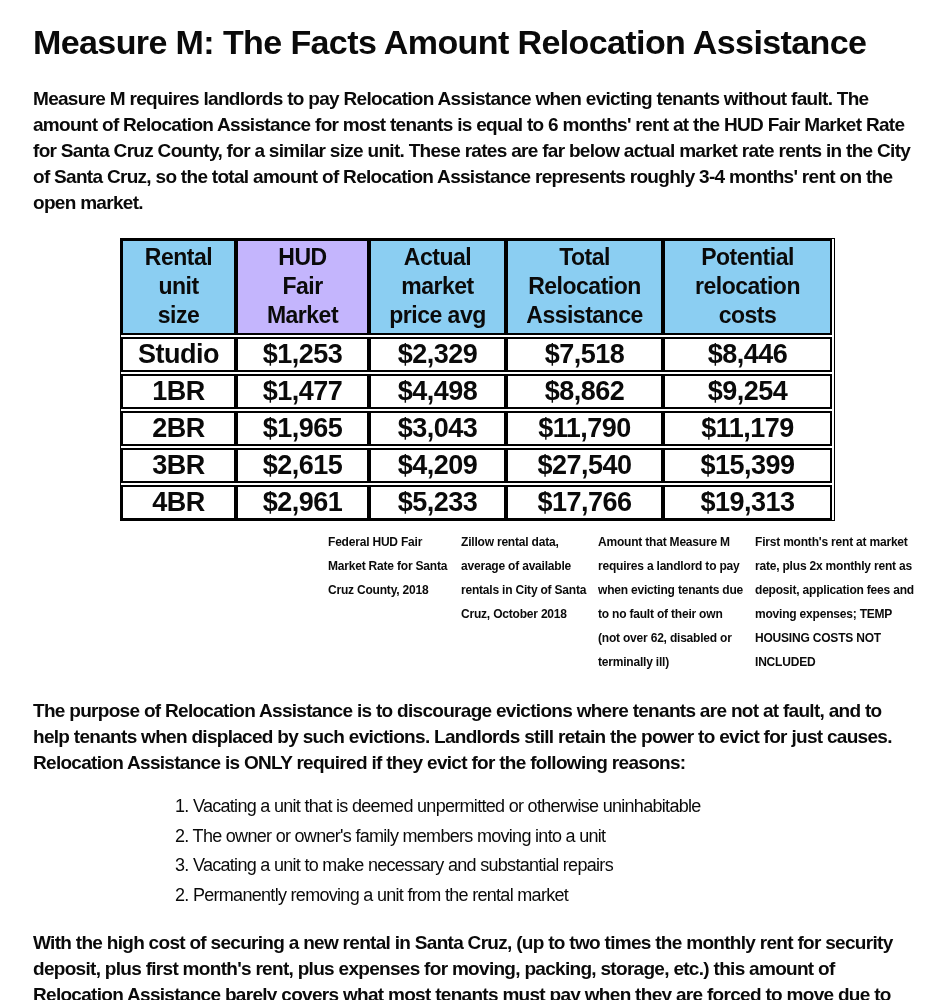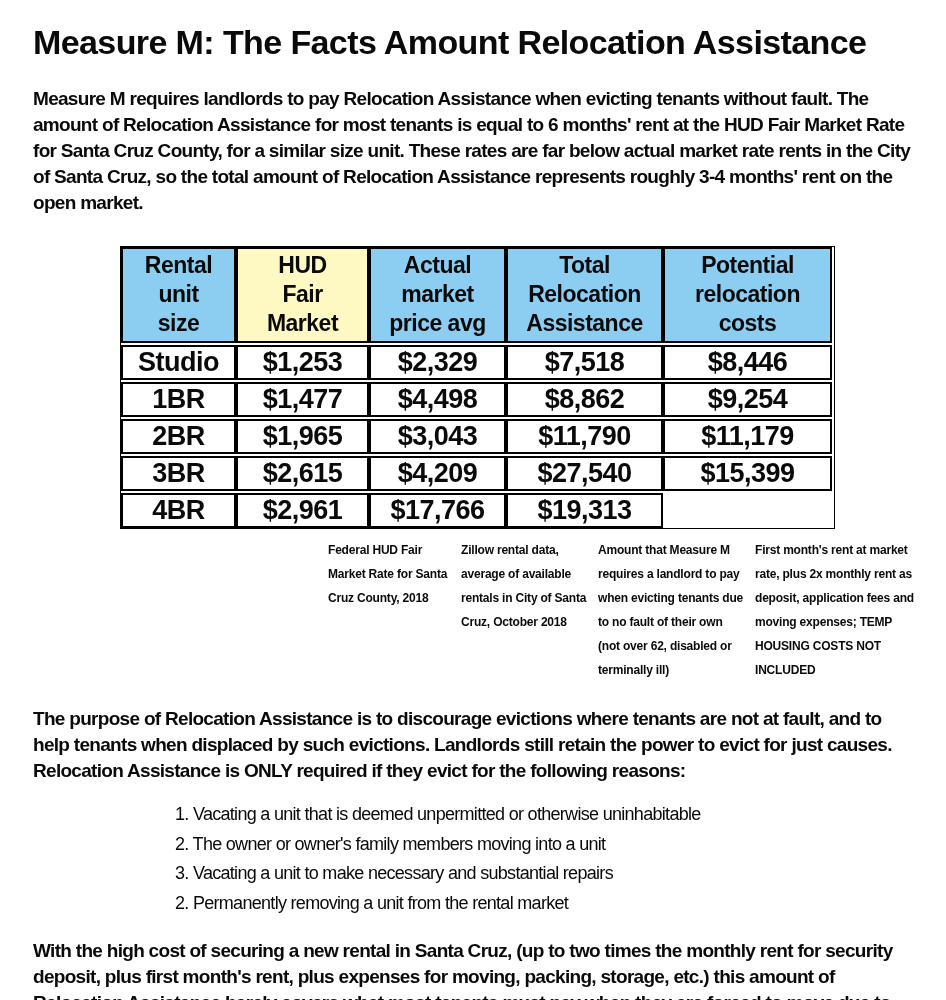--- a/index.html
+++ b/index.html
@@ -22,21 +22,21 @@
   }
   .para {
     margin-top: 24px;
     font-size: 19px;
     line-height: 26px;
     font-weight: bold;
     letter-spacing: -0.7px;
     max-width: 882px;
   }
   
-  .tbl-wrap { margin-top: 30px; margin-left: 87px; }
+  .tbl-wrap { margin-top: 22px; margin-left: 87px; }
   .tbl {
     display: grid;
     grid-template-columns: 115px 133px 137px 157px 169px;
     row-gap: 2px;
     width: 715px;
     border: 1px solid #000;
     background: #ffffff;
   }
   .cell {
     border: 2px solid #000;
@@ -90,21 +90,21 @@
 <h1 class="doc-title">Measure M: The Facts Amount Relocation Assistance</h1>
 
 <p class="para">Measure M requires landlords to pay Relocation Assistance when evicting tenants without fault. The amount of Relocation Assistance for most tenants is equal to 6 months' rent at the HUD Fair Market Rate for Santa Cruz County, for a similar size unit.  These rates are far below actual market rate rents in the City of Santa Cruz, so the total amount of Relocation Assistance represents roughly 3-4 months' rent on the open market.</p>
 
 <div class="tbl-wrap">
   <div class="tbl">
 
     <div class="cell th" style="background: rgb(139, 206, 242);">Rental
 unit
 size</div>
-    <div class="cell th" style="background: #fef9c3;">HUD
+    <div class="cell th" style="background: #c4b5fd;">HUD
 Fair
 Market</div>
     <div class="cell th" style="background: rgb(139, 206, 242);">Actual
 market
 price avg</div>
     <div class="cell th" style="background: rgb(139, 206, 242);">Total
 Relocation
 Assistance</div>
     <div class="cell th" style="background: rgb(139, 206, 242);">Potential
 relocation
@@ -129,20 +129,21 @@
     <div class="cell td">$11,179</div>
 
     <div class="cell td">3BR</div>
     <div class="cell td">$2,615</div>
     <div class="cell td">$4,209</div>
     <div class="cell td">$27,540</div>
     <div class="cell td">$15,399</div>
 
     <div class="cell td">4BR</div>
     <div class="cell td">$2,961</div>
+    <div class="cell td">$5,233</div>
     <div class="cell td">$17,766</div>
     <div class="cell td">$19,313</div>
   </div>
 
   <div class="footnotes">
     <div class="fn">Federal HUD Fair Market Rate for Santa Cruz County, 2018</div>
     <div class="fn">Zillow rental data, average of available rentals in City of Santa Cruz, October 2018</div>
     <div class="fn">Amount that Measure M requires a landlord to pay when evicting tenants due to no fault of their own (not over 62, disabled or terminally ill)</div>
     <div class="fn">First month's rent at market rate, plus 2x monthly rent as deposit, application fees and moving expenses; TEMP HOUSING COSTS NOT INCLUDED</div>
   </div>

